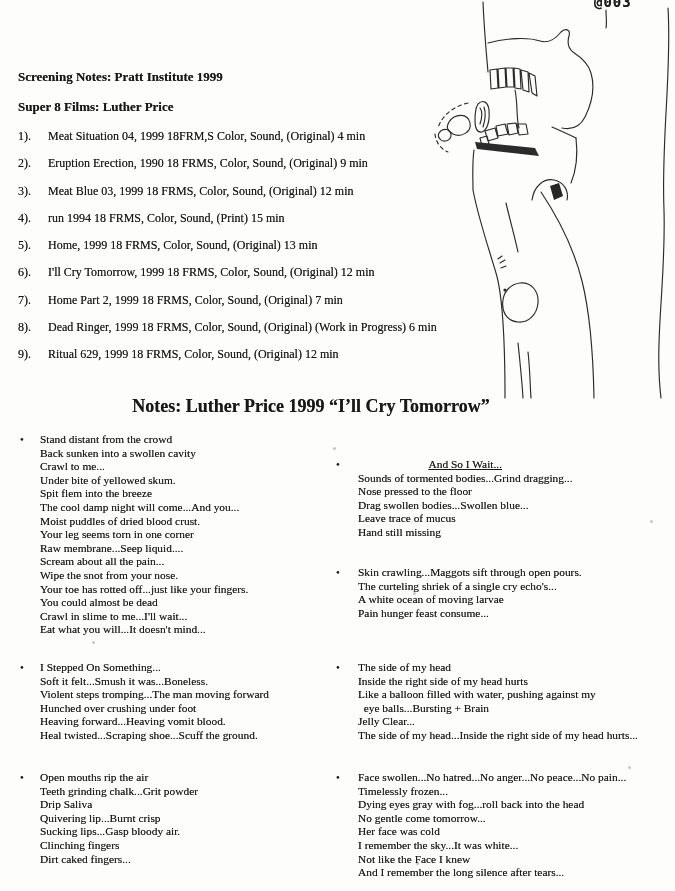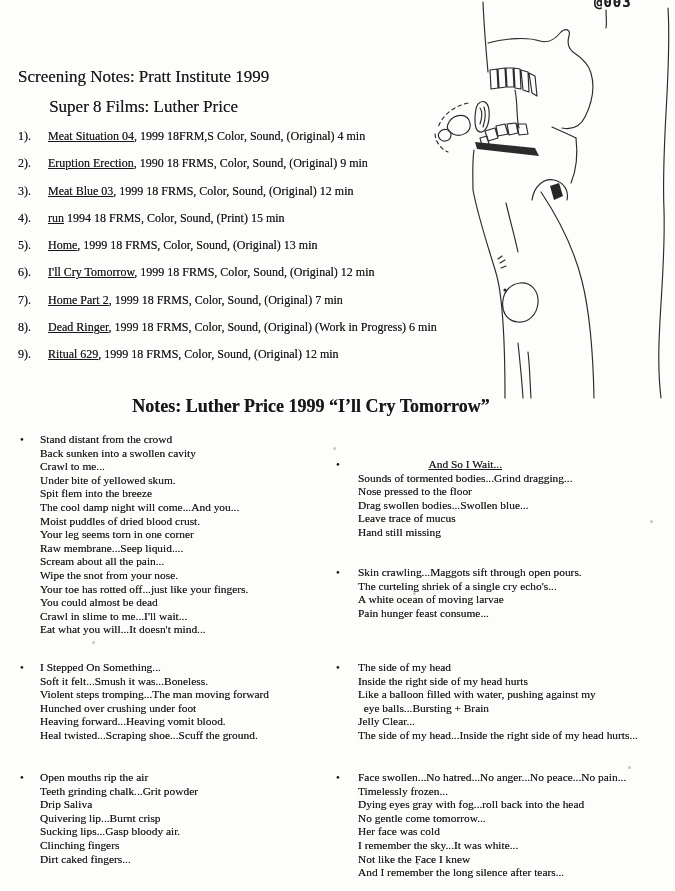--- a/index.html
+++ b/index.html
@@ -10,26 +10,26 @@
     overflow:hidden;
     font-family:"Liberation Serif", serif;
     color:#181818;
     text-shadow:0 0 0.5px rgba(25,25,25,0.65);
   }
   .stamp{
     position:absolute;left:594px;top:-6px;
     font-family:"DejaVu Sans Mono", monospace;
     font-size:14px;font-weight:bold;letter-spacing:1px;color:#1c1c1c;
   }
-  .header{position:absolute;left:18px;top:70px;font-weight:normal;font-size:17px;line-height:14px;text-align:center;}
+  .header{position:absolute;left:18px;top:70px;font-weight:bold;font-size:13px;line-height:14px;}
   .header .h2{margin-top:16px;}
   .films{position:absolute;left:18px;top:129px;font-size:12px;line-height:14px;}
   .film-row{display:flex;margin-bottom:13.3px;white-space:pre;}
   .film-num{width:30px;flex:0 0 30px;}
-  .film-title{text-decoration:underline;}
+  .film-title{}
   .notes-heading{
     position:absolute;left:0;top:396px;width:622px;
     text-align:center;font-weight:bold;font-size:18px;
   }
   .note-block{position:absolute;display:flex;font-size:11.4px;line-height:13.6px;}
   .note-block .bullet{flex:0 0 20px;width:20px;font-size:11px;}
   .note-block .note-line{white-space:pre;}
   .bl{left:20px;width:312px;}
   .br{left:336px;width:338px;}
   .br .bullet{flex-basis:22px;width:22px;}

